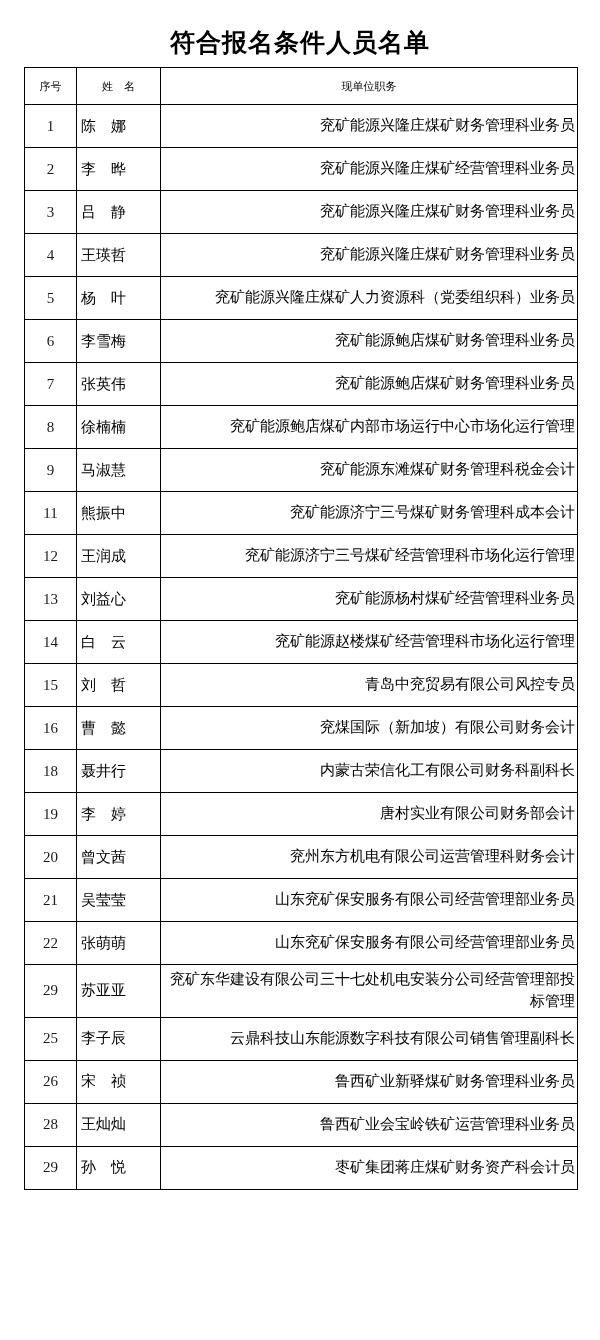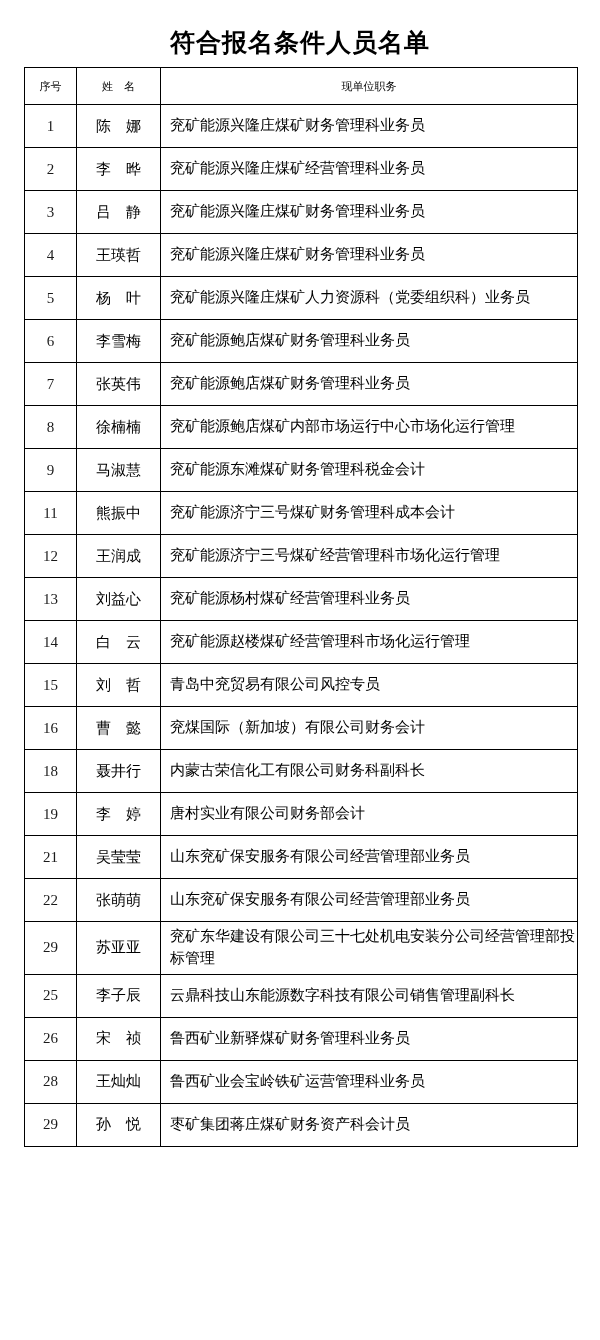--- a/index.html
+++ b/index.html
@@ -52,25 +52,25 @@
   table.roster td {
     height: 34px;
     font-size: 15px;
   }
   td.col-no {
     text-align: center;
     font-size: 13.5px;
     color: #1a1a1a;
   }
   td.col-name {
-    text-align: center;
-    padding: 0 16px;
+    text-align: left;
+    padding: 0 4px;
   }
   td.col-position {
-    text-align: left;
+    text-align: right;
     padding: 4px 2px 4px 9px;
     line-height: 1.45;
   }
 </style>
 </head>
 <body>
 
 <div class="page">
 
   <h1 class="title">符合报名条件人员名单</h1>
@@ -168,20 +168,25 @@
           <td class="col-no">18</td>
           <td class="col-name">聂井行</td>
           <td class="col-position">内蒙古荣信化工有限公司财务科副科长</td>
         </tr>
         <tr>
           <td class="col-no">19</td>
           <td class="col-name">李　婷</td>
           <td class="col-position">唐村实业有限公司财务部会计</td>
         </tr>
         <tr>
+          <td class="col-no">20</td>
+          <td class="col-name">曾文茜</td>
+          <td class="col-position">兖州东方机电有限公司运营管理科财务会计</td>
+        </tr>
+        <tr>
           <td class="col-no">21</td>
           <td class="col-name">吴莹莹</td>
           <td class="col-position">山东兖矿保安服务有限公司经营管理部业务员</td>
         </tr>
         <tr>
           <td class="col-no">22</td>
           <td class="col-name">张萌萌</td>
           <td class="col-position">山东兖矿保安服务有限公司经营管理部业务员</td>
         </tr>
         <tr>

